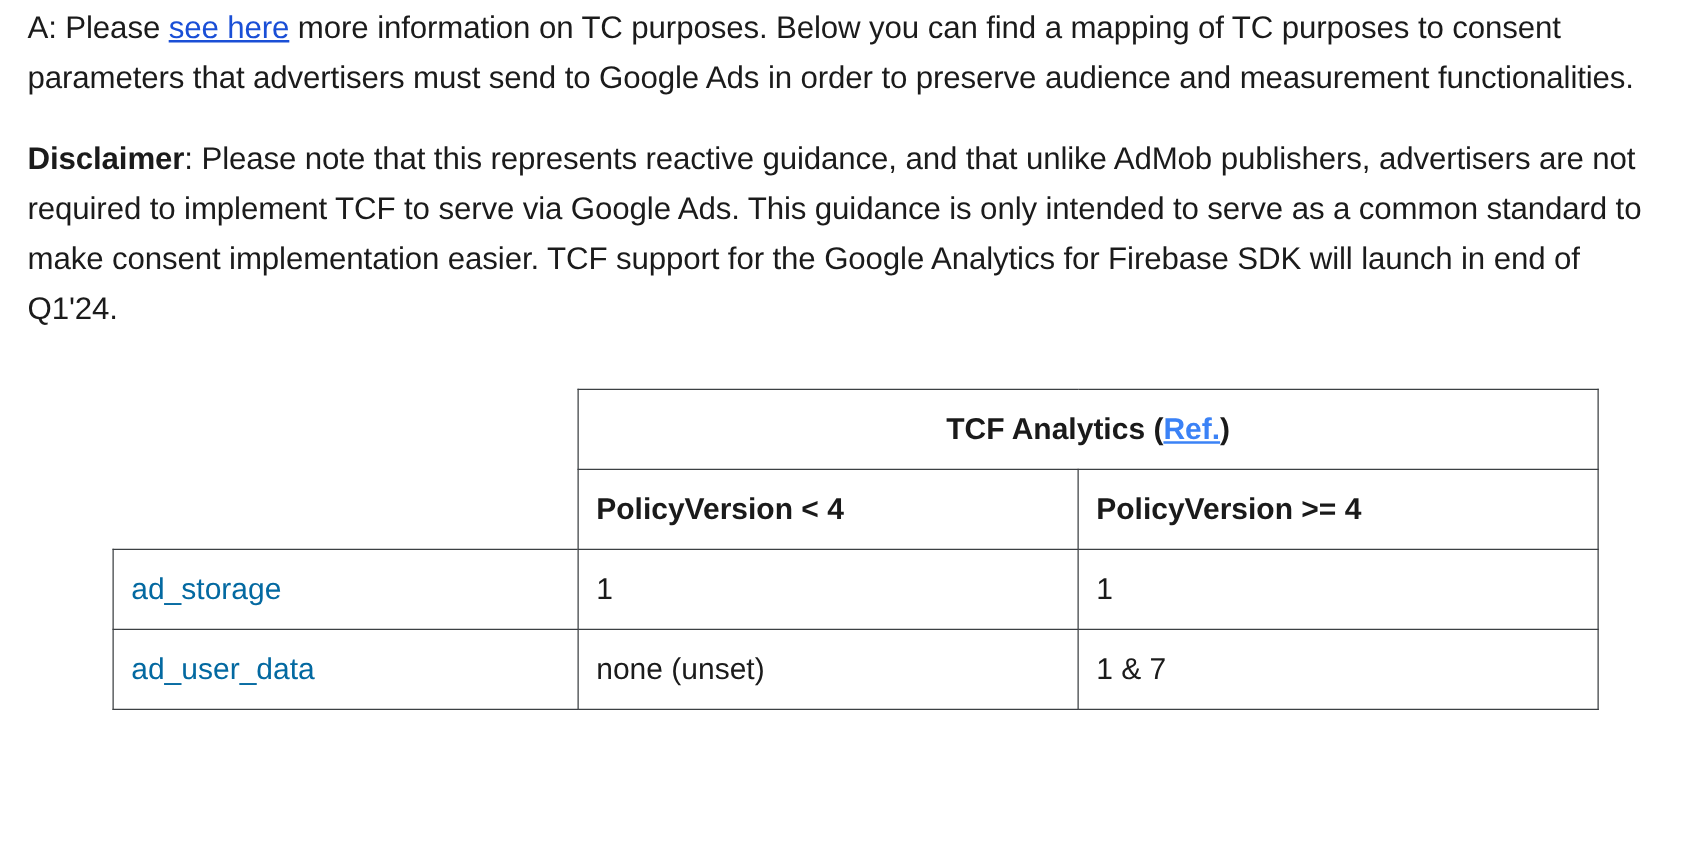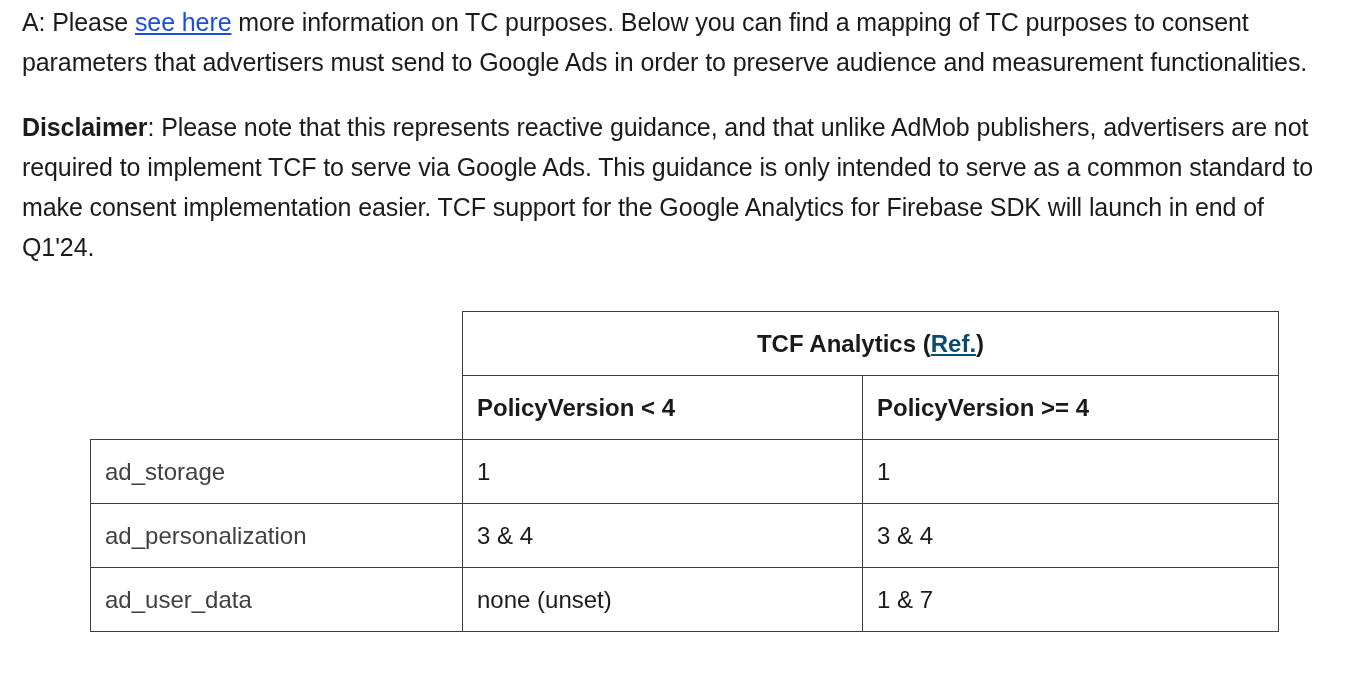--- a/index.html
+++ b/index.html
@@ -66,30 +66,30 @@
   .col-label { width: 372px; }
   .col-v1 { width: 400px; }
   .col-v2 { width: 416px; }
 
   .hdr-group {
     text-align: center;
     font-weight: bold;
     font-size: 24.5px;
   }
   .hdr-group a {
-    color: #0c4a6e;
+    color: #3b82f6;
     text-decoration: underline;
     font-weight: bold;
   }
   .hdr-sub {
     font-weight: bold;
     font-size: 24.5px;
   }
   .param {
-    color: #404040;
+    color: #0369a1;
     font-size: 24.5px;
   }
   .cell-val {
     color: #1b1b1b;
   }
 </style>
 </head>
 <body>
 
 <div class="page">
@@ -114,25 +114,20 @@
           <td class="blank"></td>
           <td class="hdr-sub">PolicyVersion &lt; 4</td>
           <td class="hdr-sub">PolicyVersion &gt;= 4</td>
         </tr>
         <tr>
           <td class="param">ad_storage</td>
           <td class="cell-val">1</td>
           <td class="cell-val">1</td>
         </tr>
         <tr>
-          <td class="param">ad_personalization</td>
-          <td class="cell-val">3 &amp; 4</td>
-          <td class="cell-val">3 &amp; 4</td>
-        </tr>
-        <tr>
           <td class="param">ad_user_data</td>
           <td class="cell-val">none (unset)</td>
           <td class="cell-val">1 &amp; 7</td>
         </tr>
       </tbody>
     </table>
   </div>
 
 </div>
 

